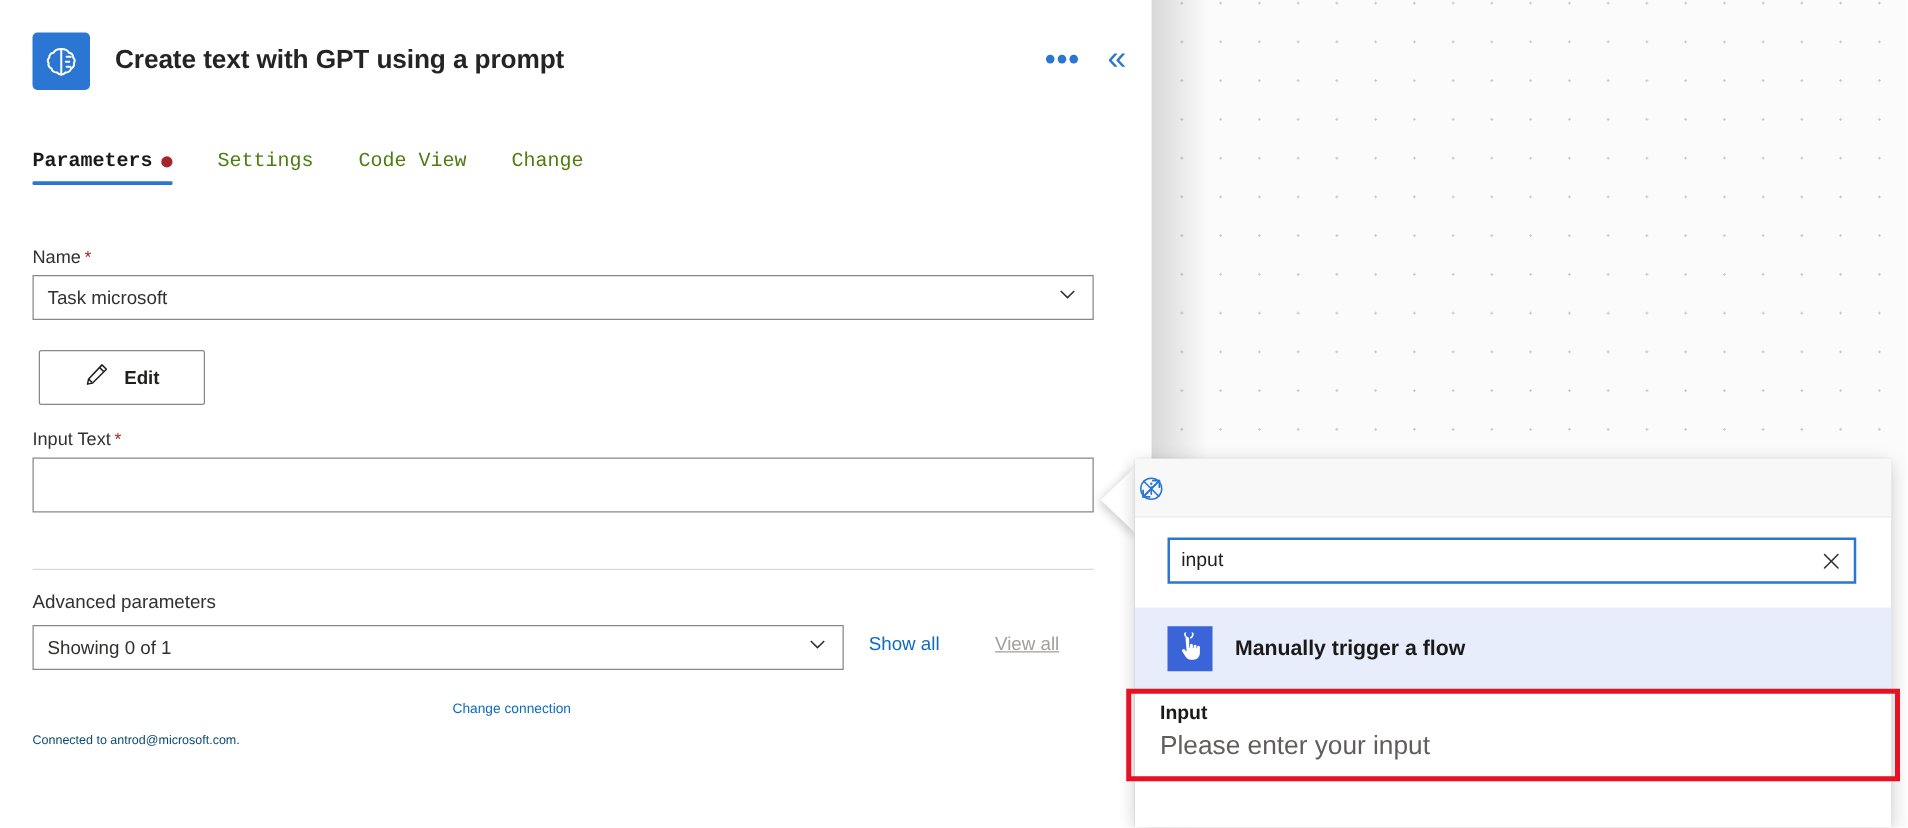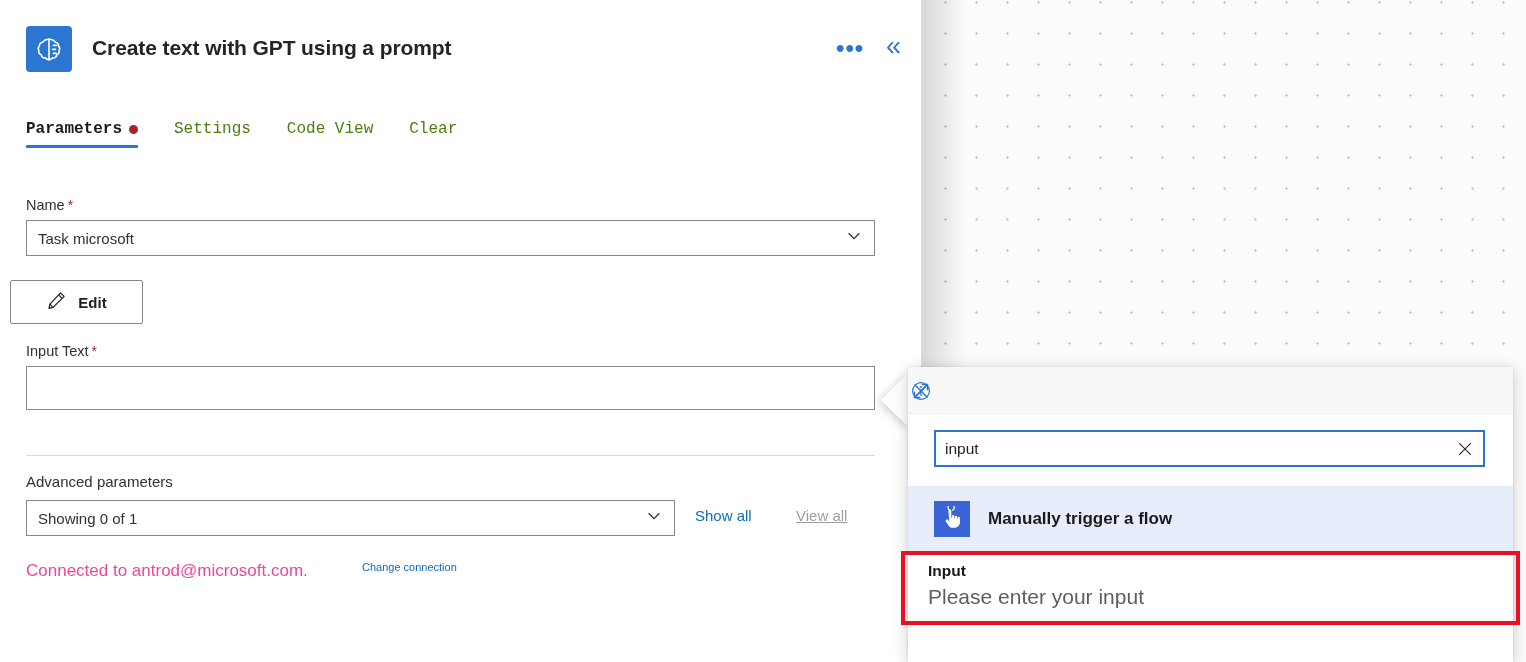--- a/index.html
+++ b/index.html
@@ -149,21 +149,21 @@
     pointer-events: none;
   }
 
   #name-label   { left: 26px; top: 197px; }
   #name-input   { left: 26px; top: 220px; width: 849px; height: 36px; }
   #input-text-label { left: 26px; top: 343px; }
   #input-text-box   { left: 26px; top: 366px; width: 849px; height: 44px; }
 
   #edit-button {
     position: absolute;
-    left: 10px; top: 280px;
+    left: 31px; top: 280px;
     width: 133px; height: 44px;
     box-sizing: border-box;
     border: 1px solid #8a8886;
     background: #ffffff;
     border-radius: 2px;
     display: flex;
     align-items: center;
     justify-content: center;
     gap: 11px;
     cursor: pointer;
@@ -194,23 +194,23 @@
   #show-all-link { left: 695px; top: 507px; }
   #clear-all-link {
     left: 796px; top: 507px;
     color: #a19f9d;
     text-decoration: underline;
     cursor: default;
   }
 
   #connection-text {
     position: absolute;
-    left: 26px; top: 561px;
-    font-size: 17px;
-    color: #ec4899;
+    left: 26px; top: 587px;
+    font-size: 10px;
+    color: #0c4a6e;
     white-space: nowrap;
   }
   #change-connection-link {
     position: absolute;
     left: 362px; top: 561px;
     font-size: 11px;
     color: #0f6cbd;
     cursor: pointer;
     white-space: nowrap;
   }
@@ -420,21 +420,21 @@
         <span>Parameters</span>
         <span class="tab-dot"></span>
       </div>
       <div class="tab">
         <span>Settings</span>
       </div>
       <div class="tab">
         <span>Code View</span>
       </div>
       <div class="tab">
-        <span>Clear</span>
+        <span>Change</span>
       </div>
     </div>
 
     <div class="field-label" id="name-label">
       <span>Name</span><span class="req-star">*</span>
     </div>
     <div class="textbox" id="name-input">
       <span class="value">Task microsoft</span>
       <span class="chev">
         <svg width="16" height="16" viewBox="0 0 16 16">

